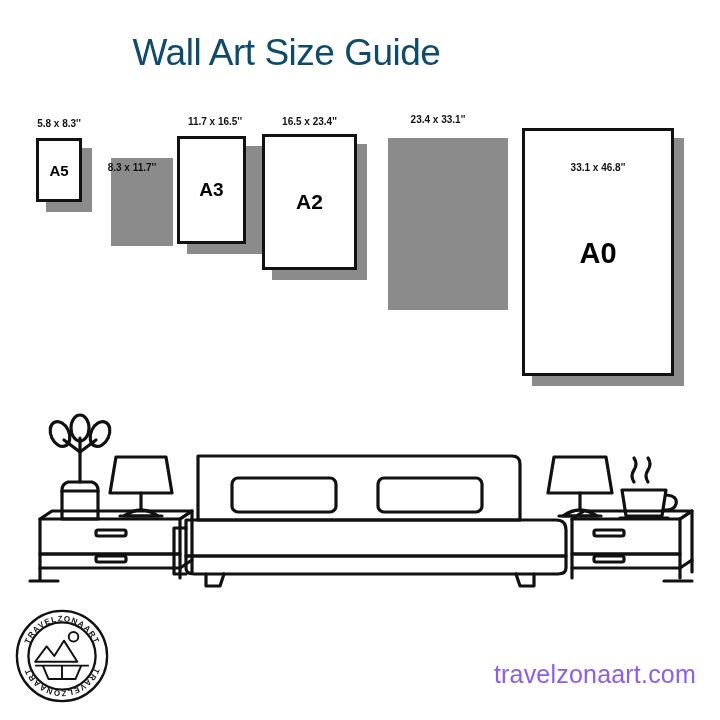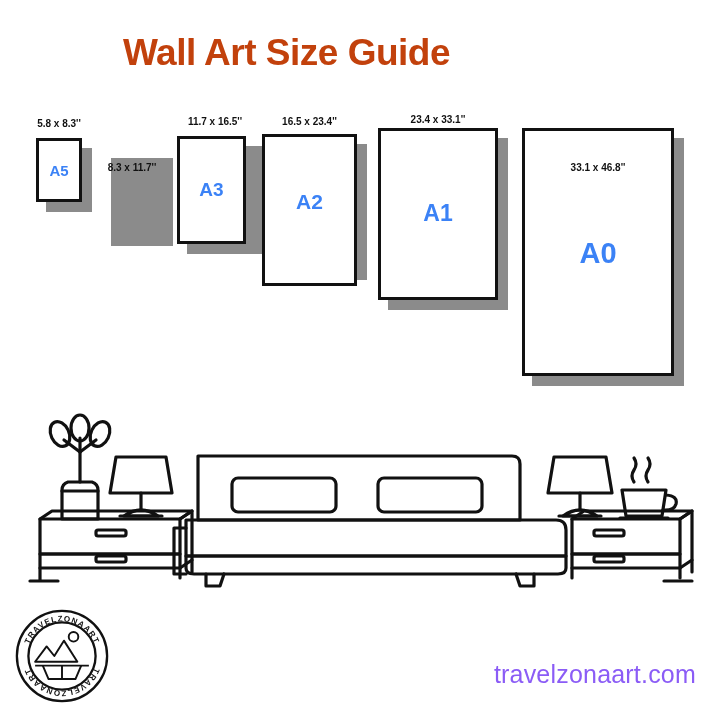--- a/index.html
+++ b/index.html
@@ -21,23 +21,23 @@
   }
 
   
   .title {
     position: absolute;
     top: 32px;
     left: 0;
     width: 573px;
     text-align: center;
     font-size: 37px;
-    font-weight: bold;
+    font-weight: normal;
     letter-spacing: -0.5px;
-    color: #c2410c;
+    color: #0c4a6e;
   }
 
   
   #frames {
     position: absolute;
     left: 0;
     top: 0;
     width: 720px;
     height: 400px;
   }
@@ -60,21 +60,21 @@
     background: #ffffff;
     border: 3px solid #111111;
     box-sizing: border-box;
   }
   .frame-name {
     position: absolute;
     left: 0;
     width: 100%;
     text-align: center;
     font-weight: bold;
-    color: #3b82f6;
+    color: #000000;
   }
 
   
   #furniture {
     position: absolute;
     left: 0;
     top: 378px;
     width: 720px;
     height: 230px;
   }
@@ -110,28 +110,25 @@
       </div>
       <div class="frame-label" style="left: 59px; top: 118px;">5.8 x 8.3''</div>
       <div class="frame-shadow" style="left: 111px; top: 158px; width: 62px; height: 88px;"></div>
       <div class="frame-label" style="left: 132px; top: 118px; margin-top: 44px;">8.3 x 11.7''</div>
       <div class="frame-shadow" style="left: 187px; top: 146px; width: 76px; height: 108px;"></div>
       <div class="frame-box" style="left: 177px; top: 136px; width: 69px; height: 108px;">
         <div class="frame-name" style="top: 40.32px; font-size: 19px;">A3</div>
       </div>
       <div class="frame-label" style="left: 215px; top: 116px;">11.7 x 16.5''</div>
       <div class="frame-shadow" style="left: 272px; top: 144px; width: 95px; height: 136px;"></div>
-      <div class="frame-box" style="left: 262px; top: 134px; width: 95px; height: 152px;">
+      <div class="frame-box" style="left: 262px; top: 134px; width: 95px; height: 136px;">
         <div class="frame-name" style="top: 52.88px; font-size: 21px;">A2</div>
       </div>
       <div class="frame-label" style="left: 309.5px; top: 116px;">16.5 x 23.4''</div>
       <div class="frame-shadow" style="left: 388px; top: 138px; width: 120px; height: 172px;"></div>
-      <div class="frame-box" style="left: 378px; top: 128px; width: 120px; height: 172px;">
-        <div class="frame-name" style="top: 69.44px; font-size: 23px;">A1</div>
-      </div>
       <div class="frame-label" style="left: 438px; top: 114px;">23.4 x 33.1''</div>
       <div class="frame-shadow" style="left: 532px; top: 138px; width: 152px; height: 248px;"></div>
       <div class="frame-box" style="left: 522px; top: 128px; width: 152px; height: 248px;">
         <div class="frame-name" style="top: 106px; font-size: 29px;">A0</div>
       </div>
       <div class="frame-label" style="left: 598px; top: 114px; margin-top: 48px;">33.1 x 46.8''</div>
     </div>
 
   <div id="furniture">
     <svg viewBox="0 0 720 230" width="720" height="230">

